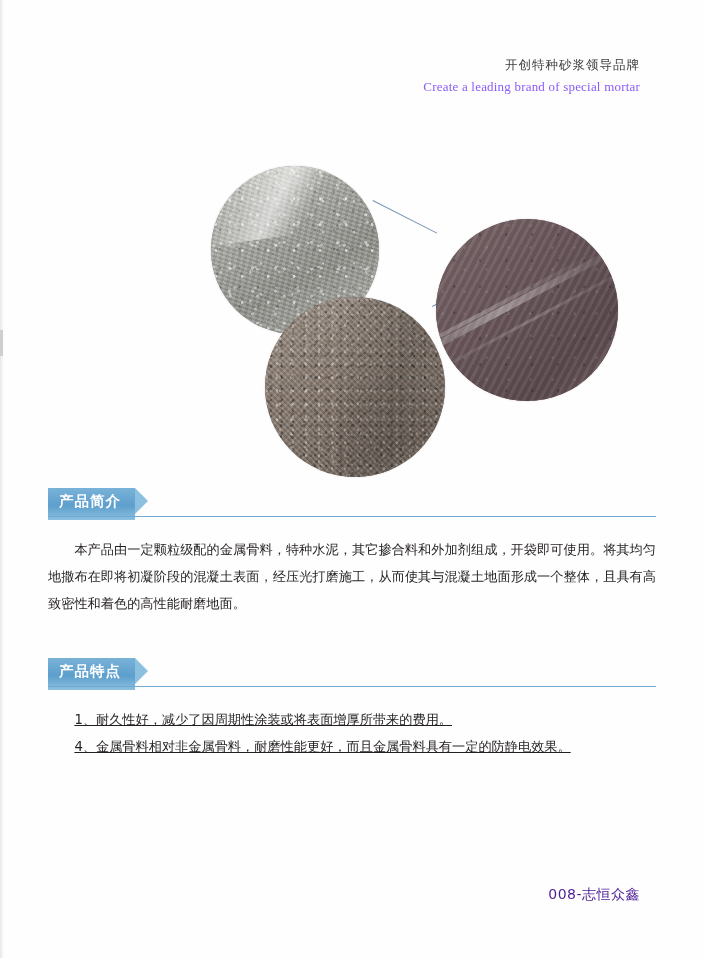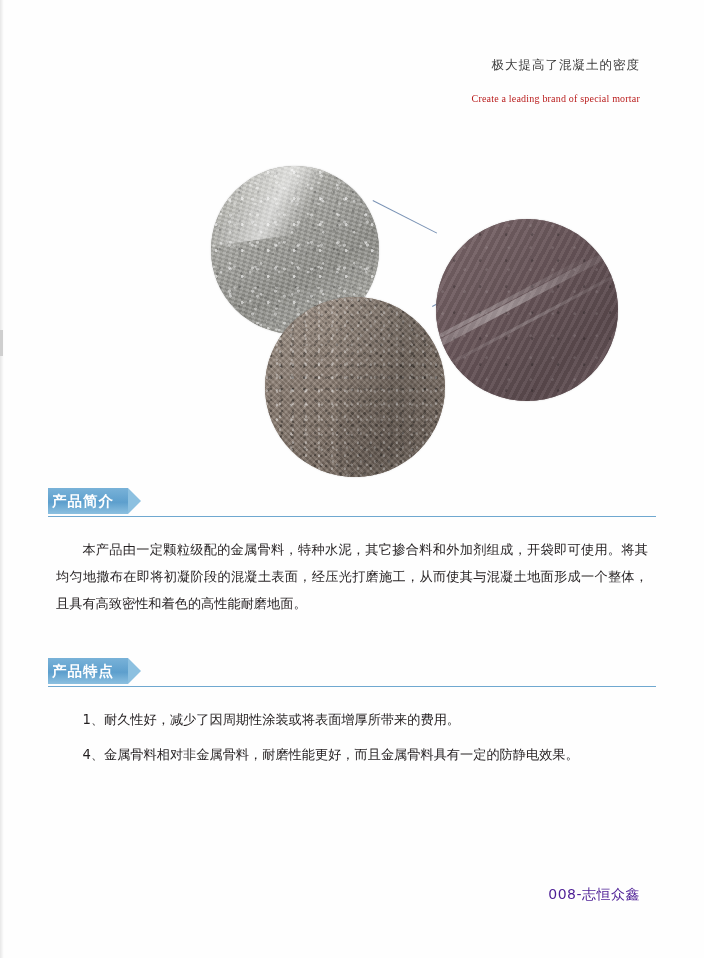--- a/index.html
+++ b/index.html
@@ -50,25 +50,25 @@
     text-align: right;
     line-height: 1.45;
   }
   .slogan-cn {
     font-size: 12.5px;
     color: #3c3c3c;
     letter-spacing: 1px;
     font-family: "DejaVu Sans", sans-serif;
   }
   .slogan-en {
-    font-size: 10px;
-    color: #b91c1c;
+    font-size: 13px;
+    color: #8b5cf6;
     font-family: "Liberation Serif", serif;
     letter-spacing: 0.2px;
-    margin-top: 18px;
+    margin-top: 4px;
   }
 
   
   .photos {
     position: absolute;
     left: 0;
     top: 80px;
     width: 704px;
     height: 400px;
   }
@@ -184,23 +184,23 @@
     left: 48px;
     width: 608px;
   }
   .sec-head {
     position: relative;
     height: 28px;
   }
   .sec-tag {
     position: relative;
     display: inline-block;
-    height: 26px;
+    height: 32px;
     line-height: 26px;
-    padding: 0 14px 0 4px;
+    padding: 0 14px 0 11px;
     color: #ffffff;
     font-size: 14.5px;
     font-weight: bold;
     letter-spacing: 1px;
     background: linear-gradient(to bottom, #79b2d8 0%, #5d9fcd 55%, #8cc0e0 100%);
     font-family: "DejaVu Sans", sans-serif;
     vertical-align: top;
   }
   .sec-tag:after {
     content: "";
@@ -223,21 +223,21 @@
   }
   .sec-body {
     margin-top: 20px;
     font-size: 13.2px;
     line-height: 2.05;
     color: #231f20;
     font-family: "DejaVu Sans", sans-serif;
     text-align: justify;
   }
   .sec-body p {
-    margin: 8px;
+    margin: 0;
   }
   .indent {
     text-indent: 2em;
   }
   .bullet-p {
     margin: 0;
     text-indent: 2em;
   }
 
   
@@ -253,21 +253,21 @@
 </style>
 </head>
 <body>
 
 <div class="page">
 
   <div class="left-edge"></div>
   <div class="left-edge-mark"></div>
 
   <div class="slogan">
-    <div class="slogan-cn">极大提高了混凝土的密度</div>
+    <div class="slogan-cn">开创特种砂浆领导品牌</div>
     <div class="slogan-en">Create a leading brand of special mortar</div>
   </div>
 
   <div class="photos">
 
     <div class="connector" style="left:373px; top:120px; width:72px; transform: rotate(27deg);"></div>
     <div class="connector" style="left:298px; top:176px; width:60px; transform: rotate(72deg);"></div>
     <div class="connector" style="left:432px; top:226px; width:72px; transform: rotate(-28deg);"></div>
 
     <div class="circle photo-a">
@@ -291,21 +291,21 @@
   <div class="section" style="top:488px;">
     <div class="sec-head">
       <span class="sec-tag">产品简介</span>
       <span class="sec-rule"></span>
     </div>
     <div class="sec-body">
       <p class="indent">本产品由一定颗粒级配的金属骨料，特种水泥，其它掺合料和外加剂组成，开袋即可使用。将其均匀地撒布在即将初凝阶段的混凝土表面，经压光打磨施工，从而使其与混凝土地面形成一个整体，且具有高致密性和着色的高性能耐磨地面。</p>
     </div>
   </div>
 
-  <div class="section" style="top:658px;">
+  <div class="section" style="top:658px;text-decoration:underline;">
     <div class="sec-head">
       <span class="sec-tag">产品特点</span>
       <span class="sec-rule"></span>
     </div>
     <div class="sec-body">
       <p class="bullet-p">1、耐久性好，减少了因周期性涂装或将表面增厚所带来的费用。</p>
       <p class="bullet-p">4、金属骨料相对非金属骨料，耐磨性能更好，而且金属骨料具有一定的防静电效果。</p>
     </div>
   </div>
 

